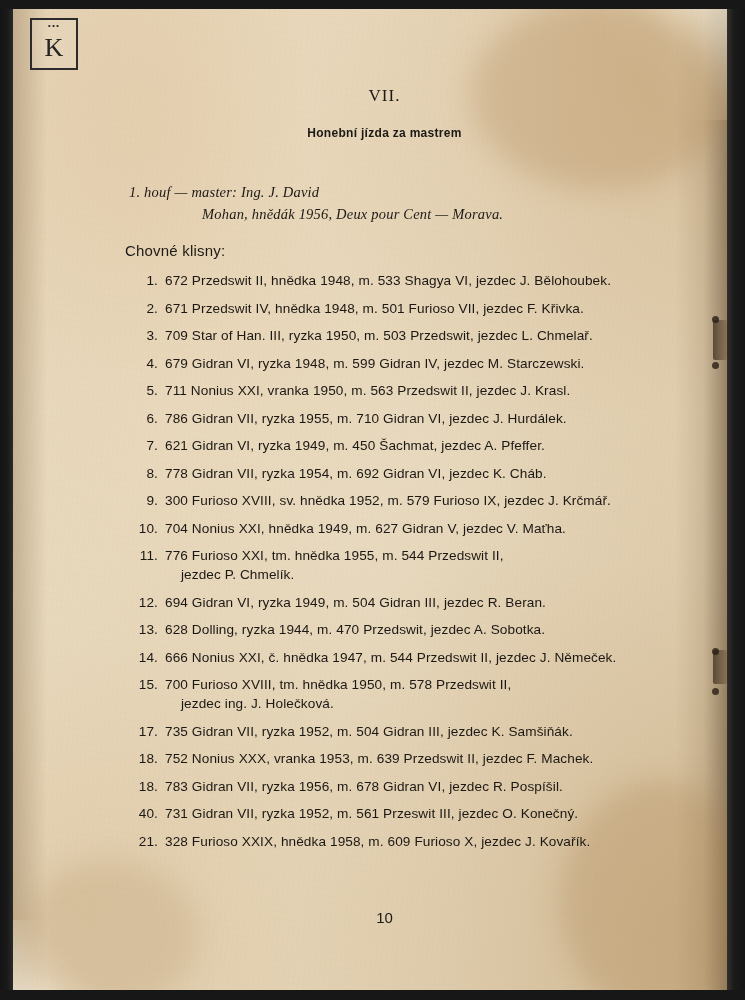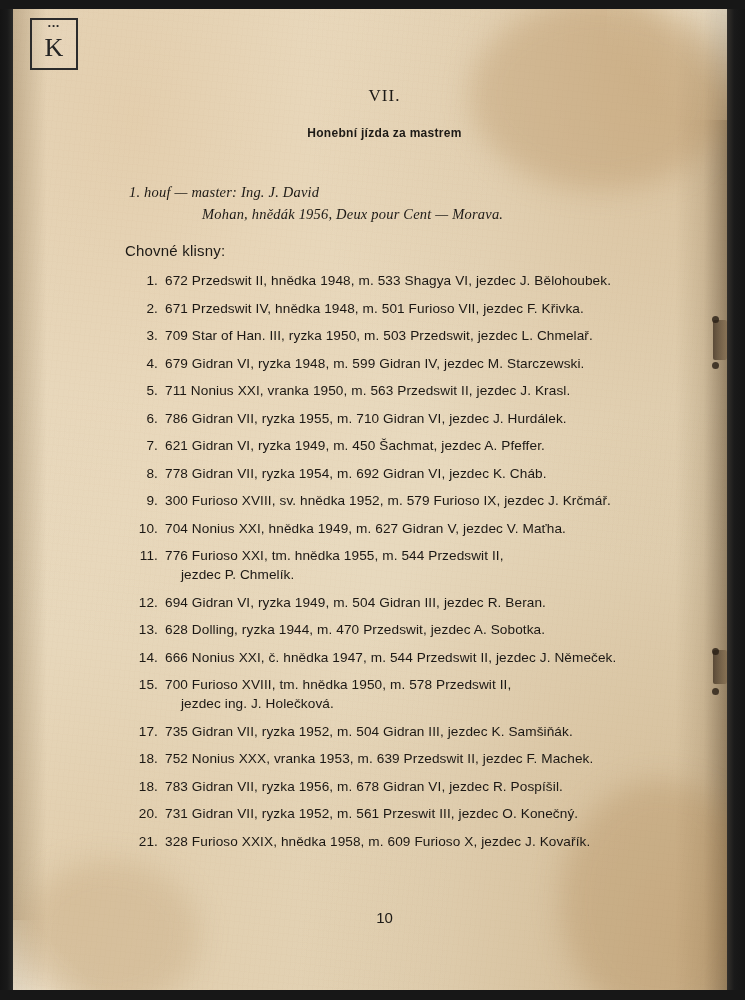--- a/index.html
+++ b/index.html
@@ -335,21 +335,21 @@
       </div>
       <div class="entry">
         <span class="idx">18.</span>
         <span class="txt">752 Nonius XXX, vranka 1953, m. 639 Przedswit II, jezdec F. Machek.</span>
       </div>
       <div class="entry">
         <span class="idx">18.</span>
         <span class="txt">783 Gidran VII, ryzka 1956, m. 678 Gidran VI, jezdec R. Pospíšil.</span>
       </div>
       <div class="entry">
-        <span class="idx">20.</span>
+        <span class="idx">40.</span>
         <span class="txt">731 Gidran VII, ryzka 1952, m. 561 Przeswit III, jezdec O. Konečný.</span>
       </div>
       <div class="entry">
         <span class="idx">21.</span>
         <span class="txt">328 Furioso XXIX, hnědka 1958, m. 609 Furioso X, jezdec J. Kovařík.</span>
       </div>
     </div>
 
     <div class="page-number">10</div>
   </div>

